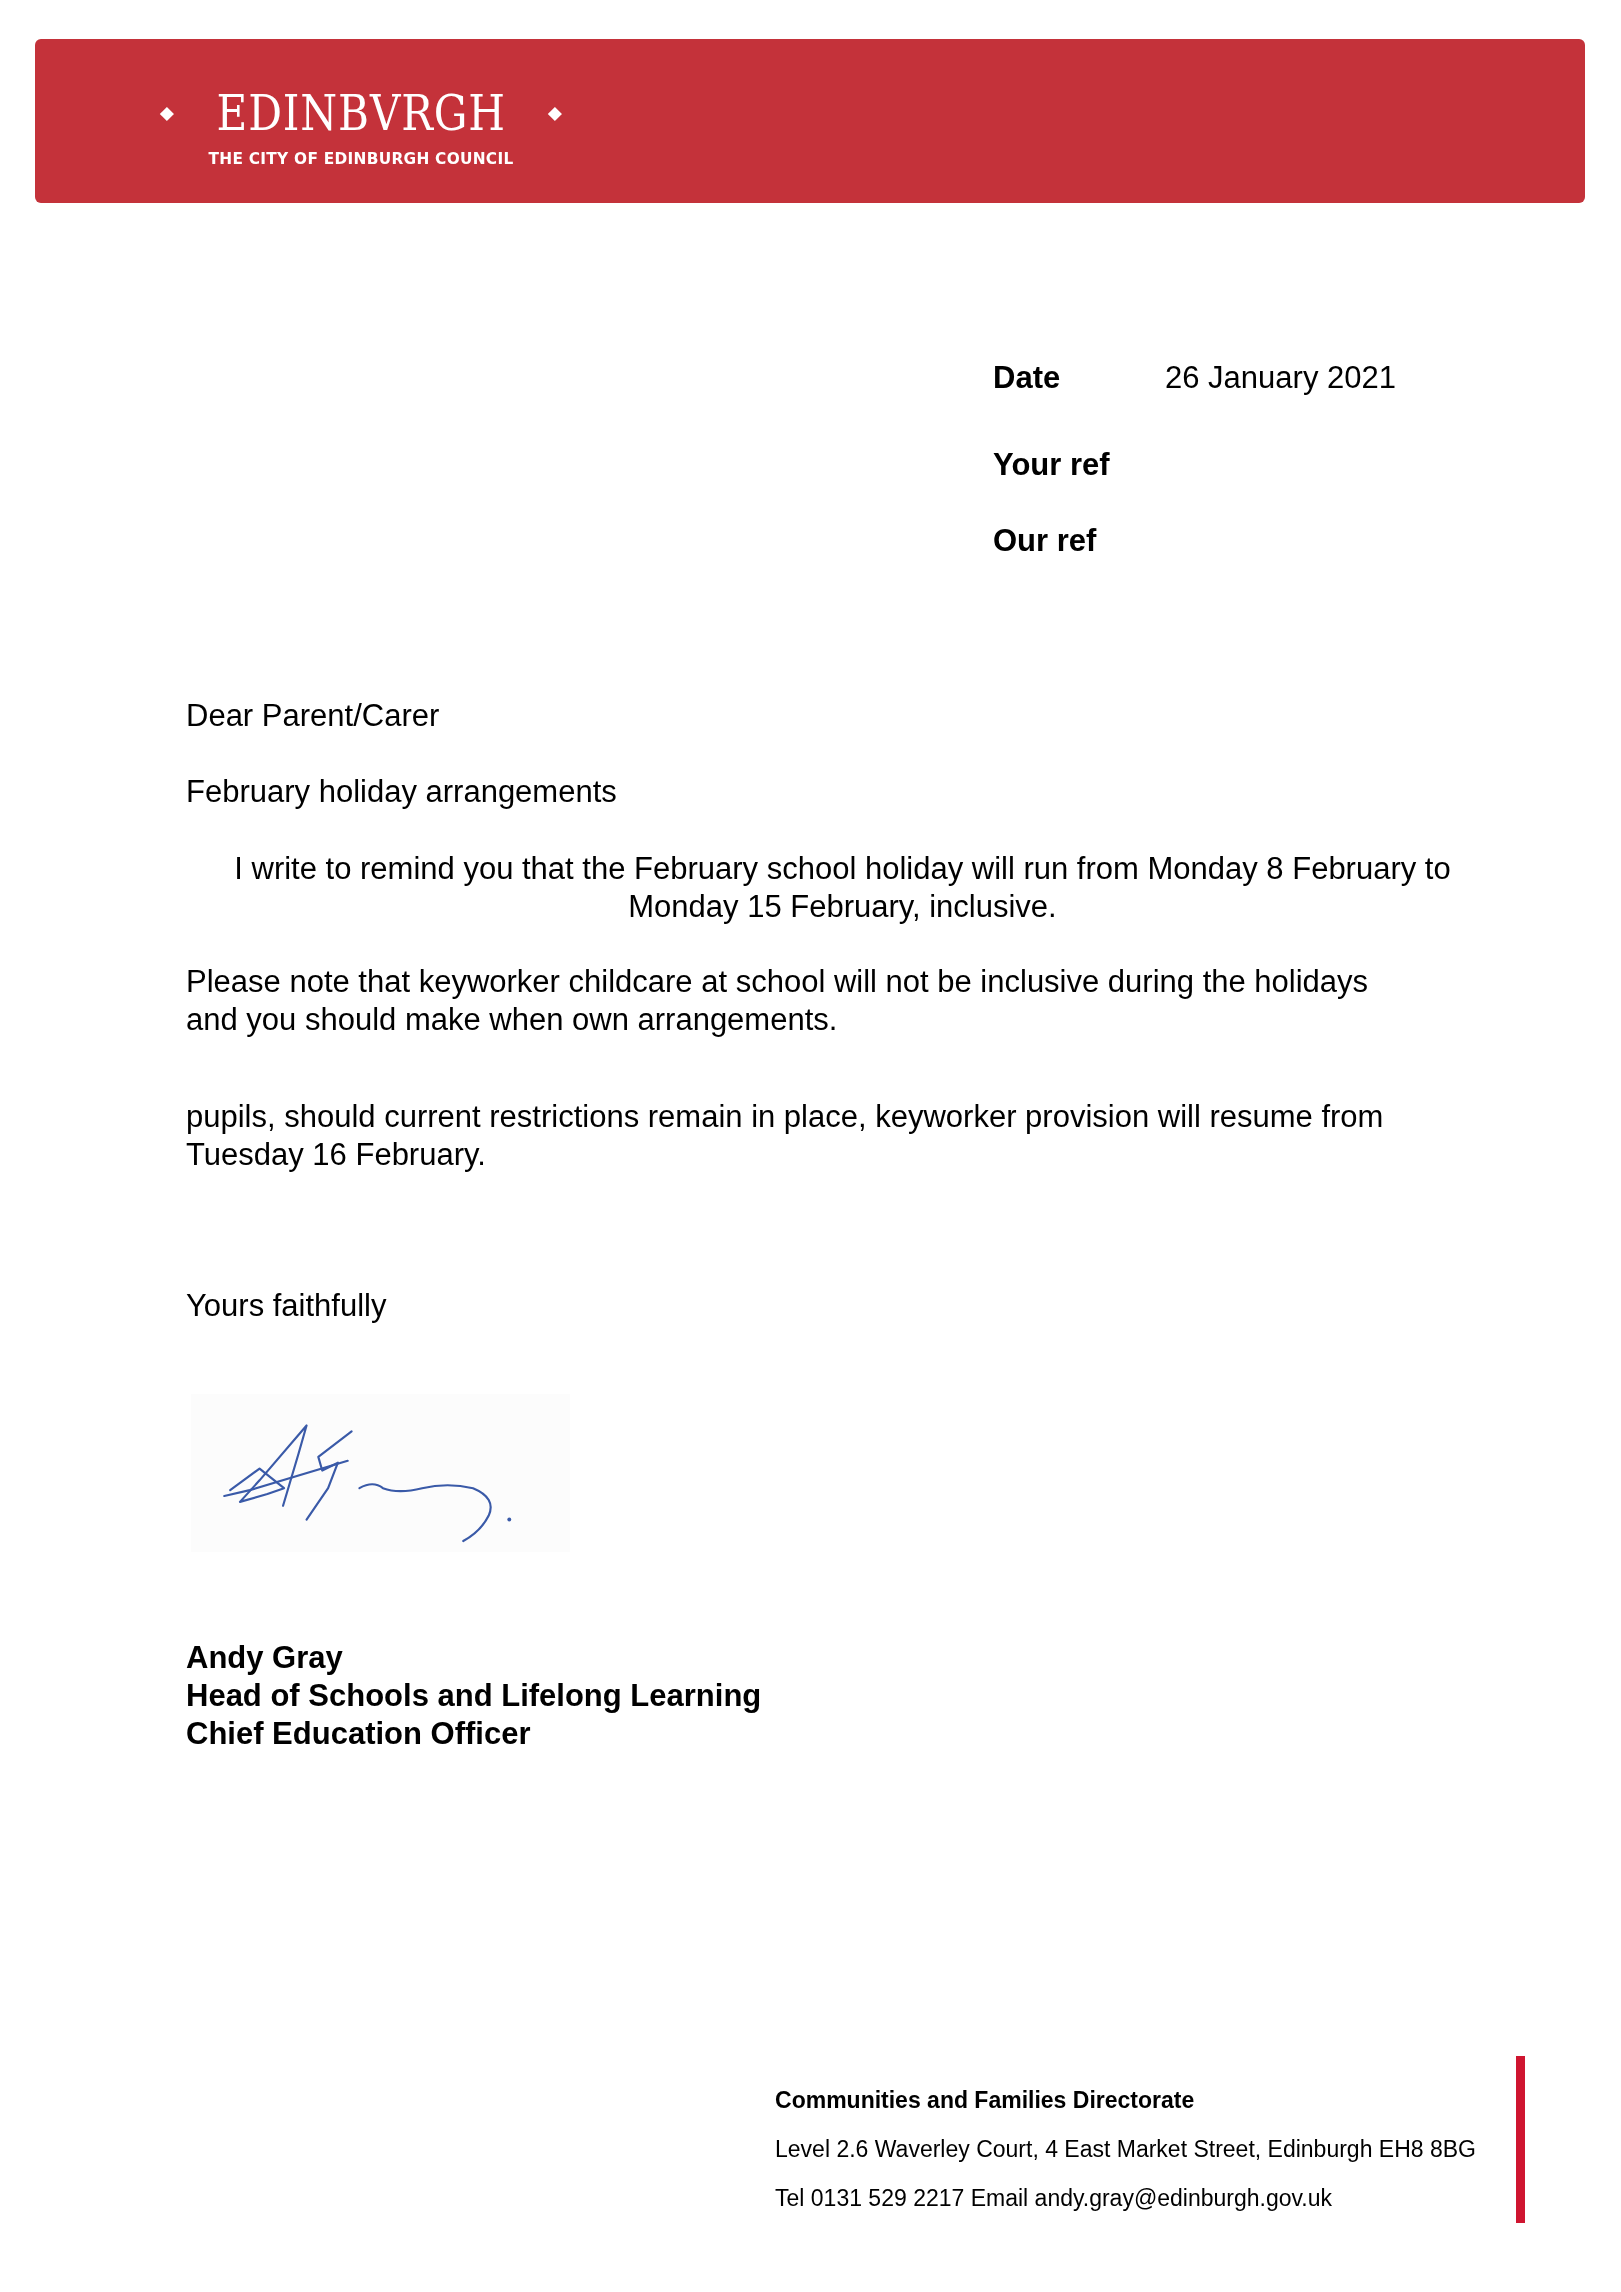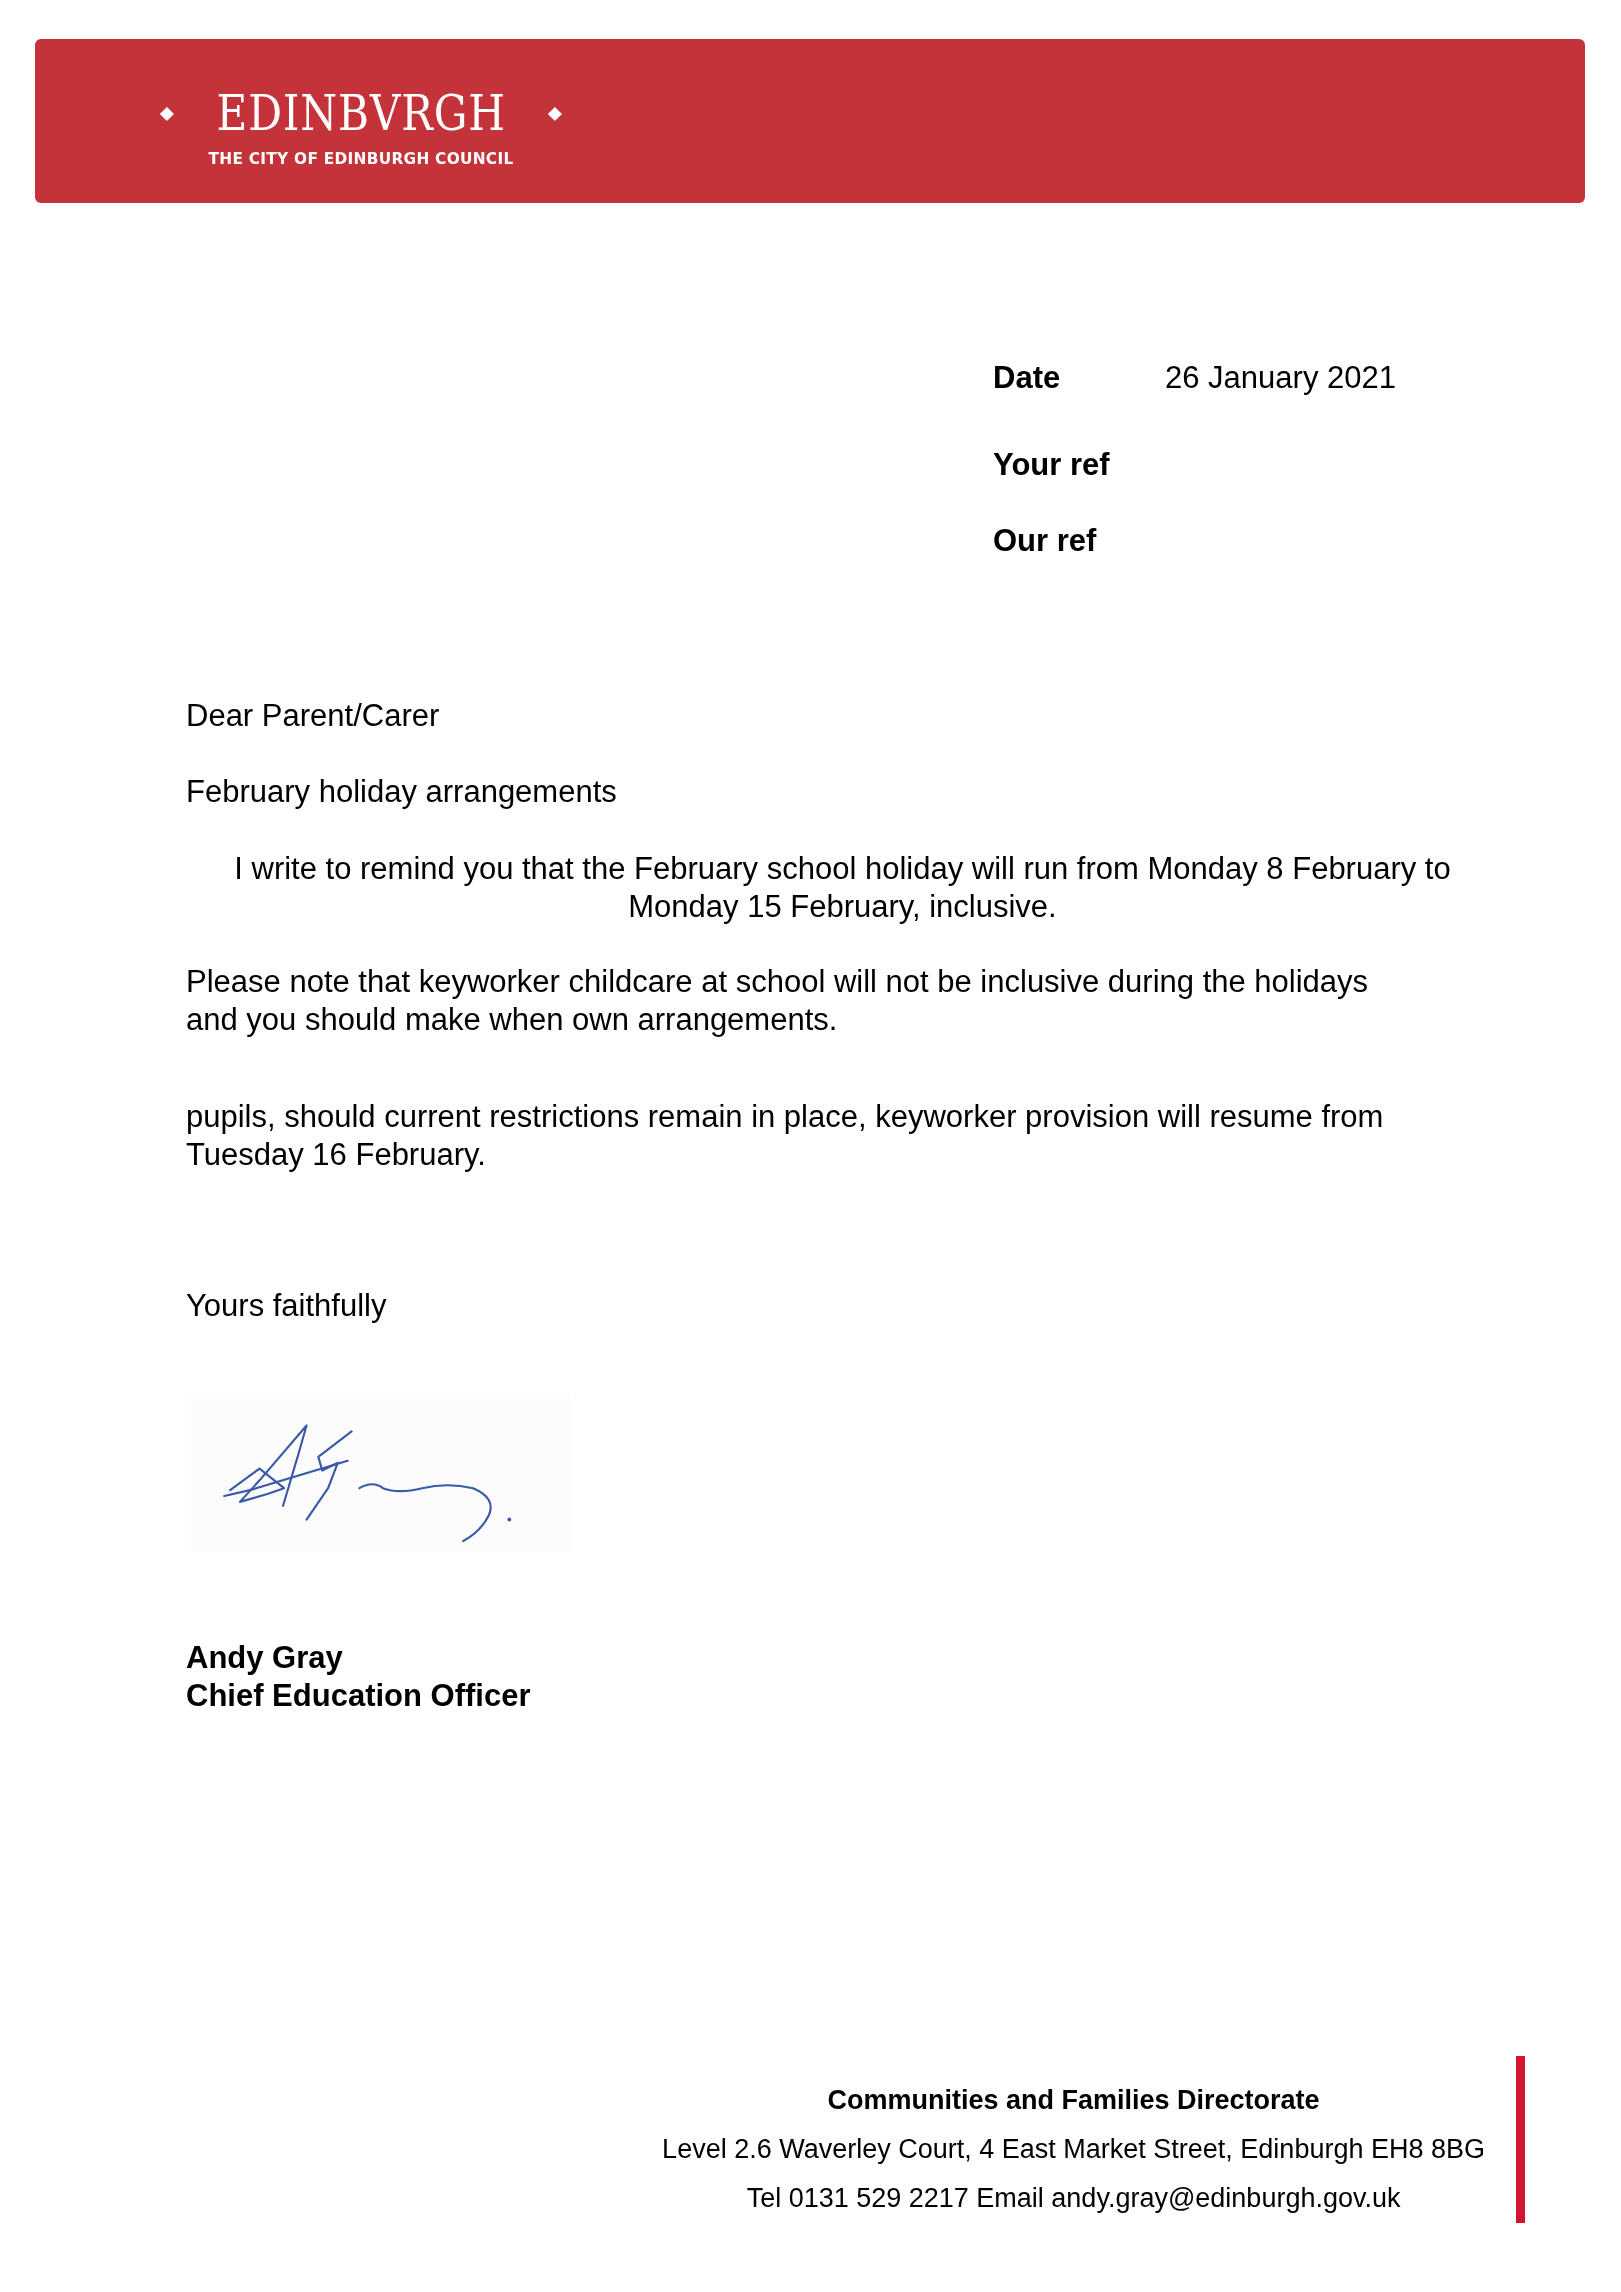--- a/index.html
+++ b/index.html
@@ -127,24 +127,24 @@
     .sign-block span {
       display: block;
       font-size: 31px;
       line-height: 38px;
       white-space: nowrap;
     }
 
     
     .footer {
       position: absolute;
-      right: 136px;
+      right: 145px;
       top: 2076px;
-      text-align: center;
-      font-size: 27px;
+      text-align: left;
+      font-size: 23px;
       line-height: 49px;
     }
     .footer span { display: block; white-space: nowrap; }
     .footer .dept { font-weight: bold; }
     .footer-bar {
       position: absolute;
       left: 1516px;
       top: 2056px;
       width: 8.8px;
       height: 167px;
@@ -201,20 +201,21 @@
       <path d="M164 38 L130 64 L134 78 L150 70 L140 96 L118 128"></path>
 
       <path d="M172 96 Q186 88 196 96 Q212 102 236 96 Q262 90 288 96 Q312 106 304 124 Q296 140 278 150"></path>
     </g>
     <circle cx="325" cy="128" r="2" fill="#3a5aa8"></circle>
   </svg>
 </div>
 
 <div class="sign-block">
   <span>Andy Gray</span>
+  <span>Head of Schools and Lifelong Learning</span>
   <span>Chief Education Officer</span>
 </div>
 
 <div class="footer">
   <span class="dept">Communities and Families Directorate</span>
   <span>Level 2.6 Waverley Court, 4 East Market Street, Edinburgh EH8 8BG</span>
   <span>Tel 0131 529 2217 Email andy.gray@edinburgh.gov.uk</span>
 </div>
 <div class="footer-bar"></div>
 

